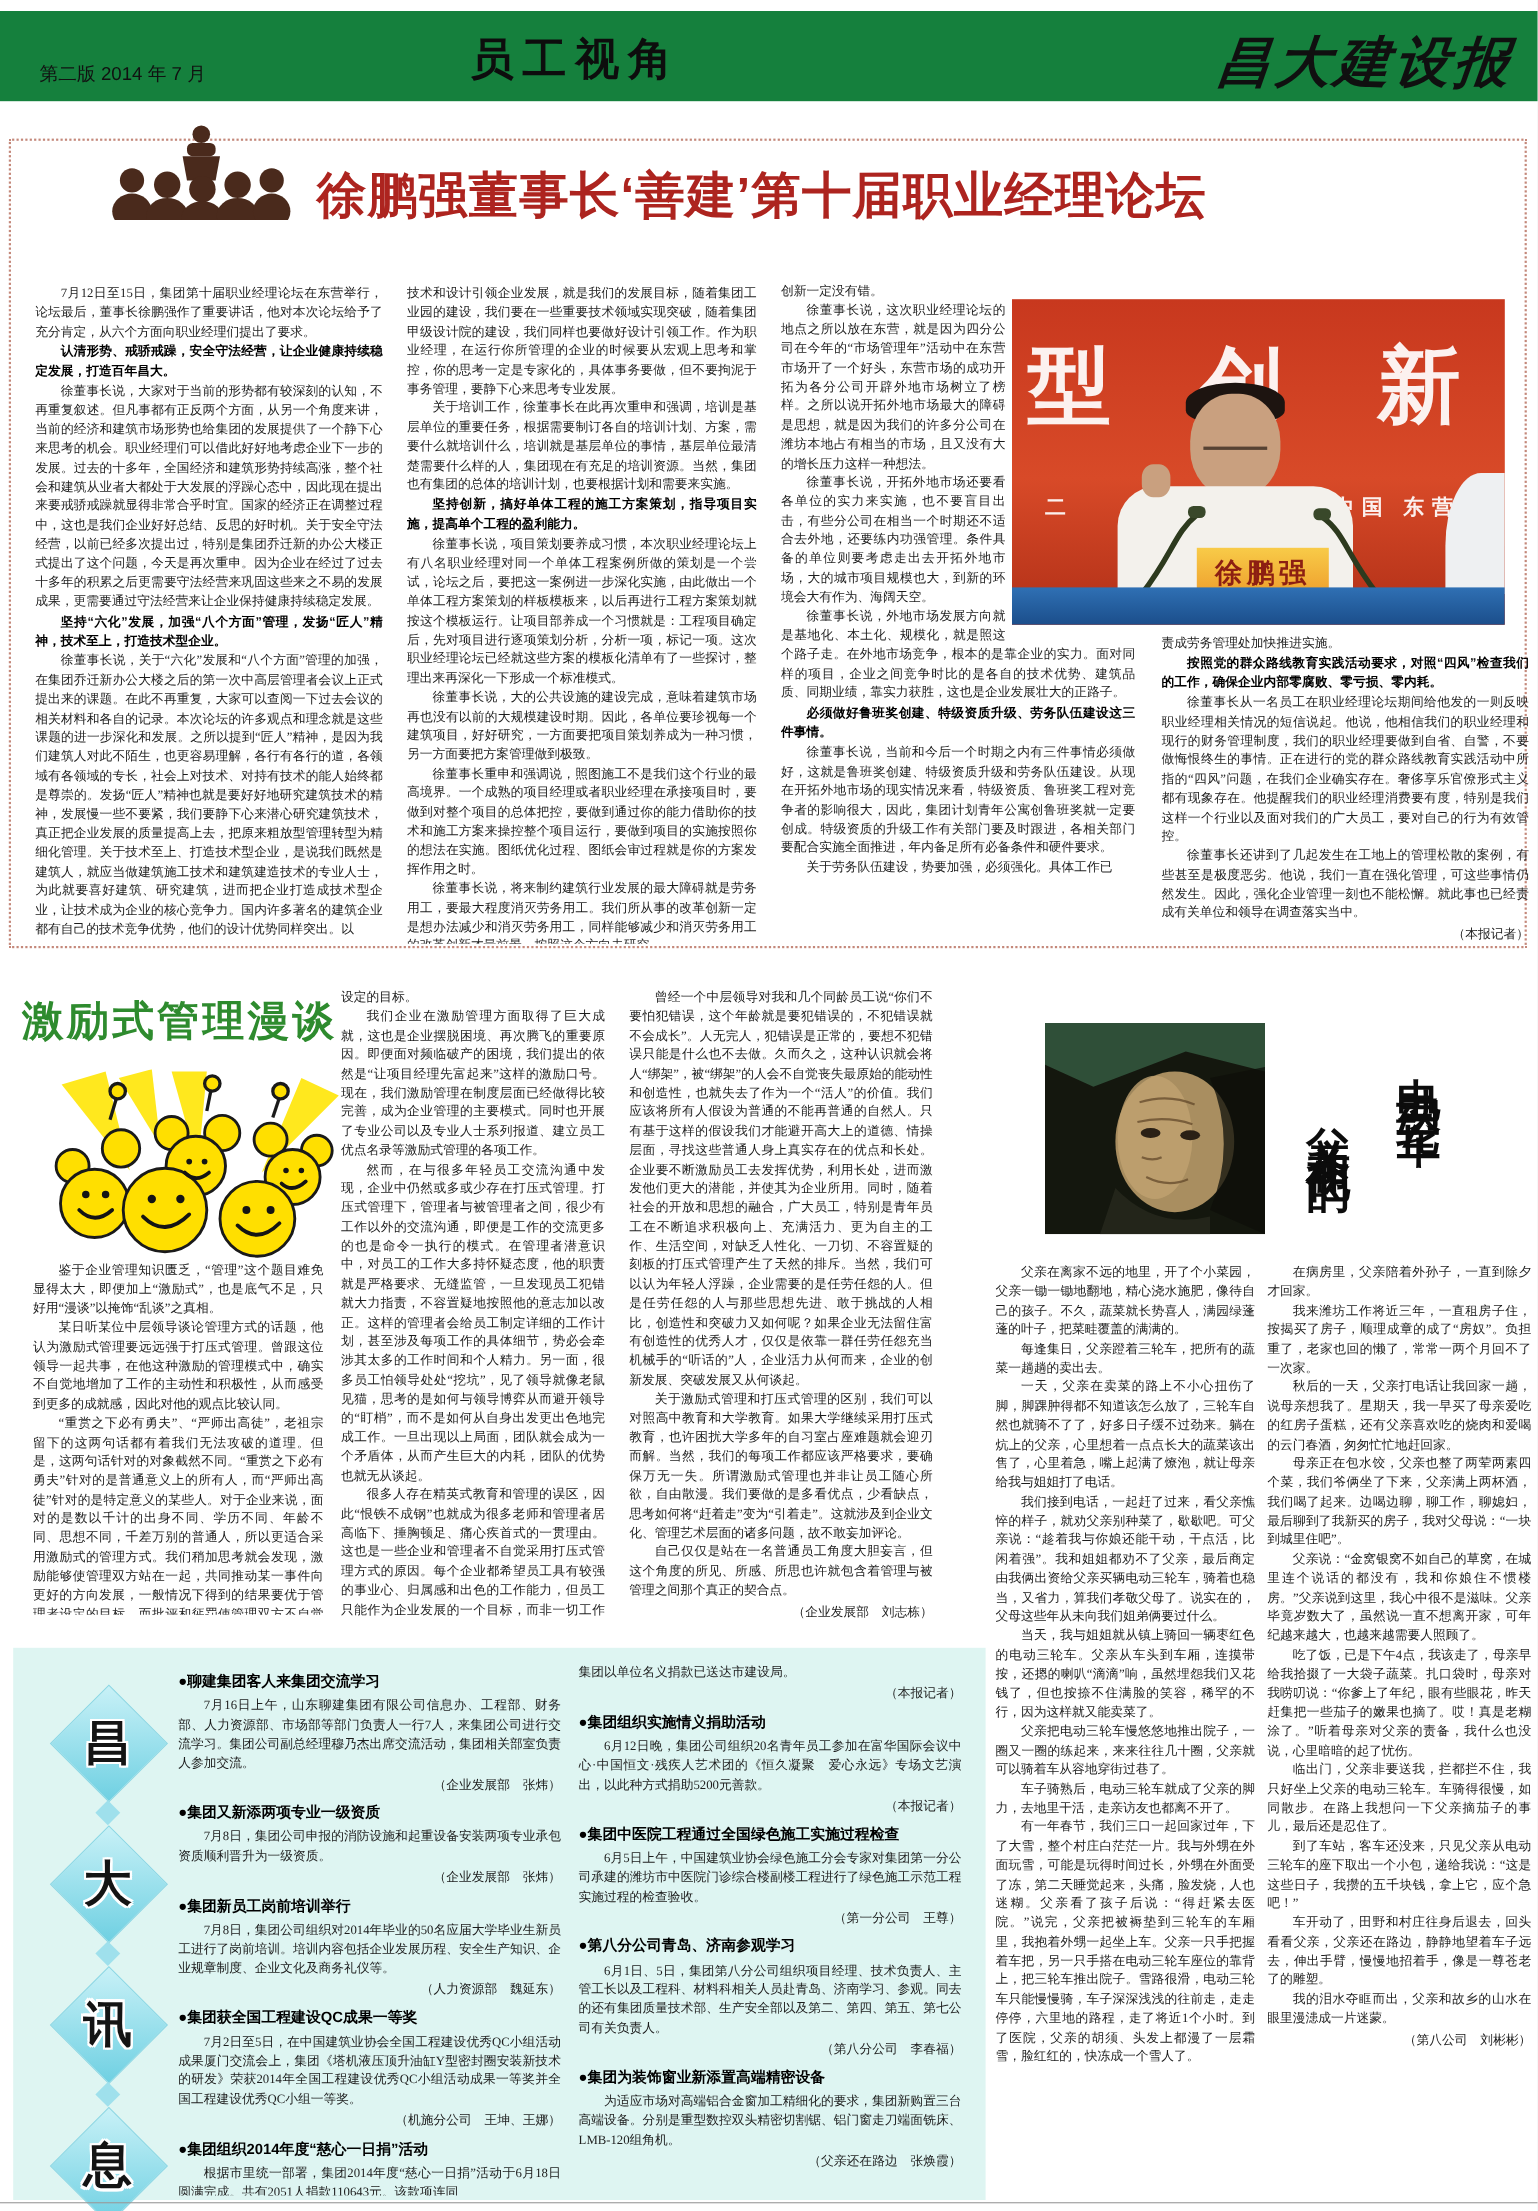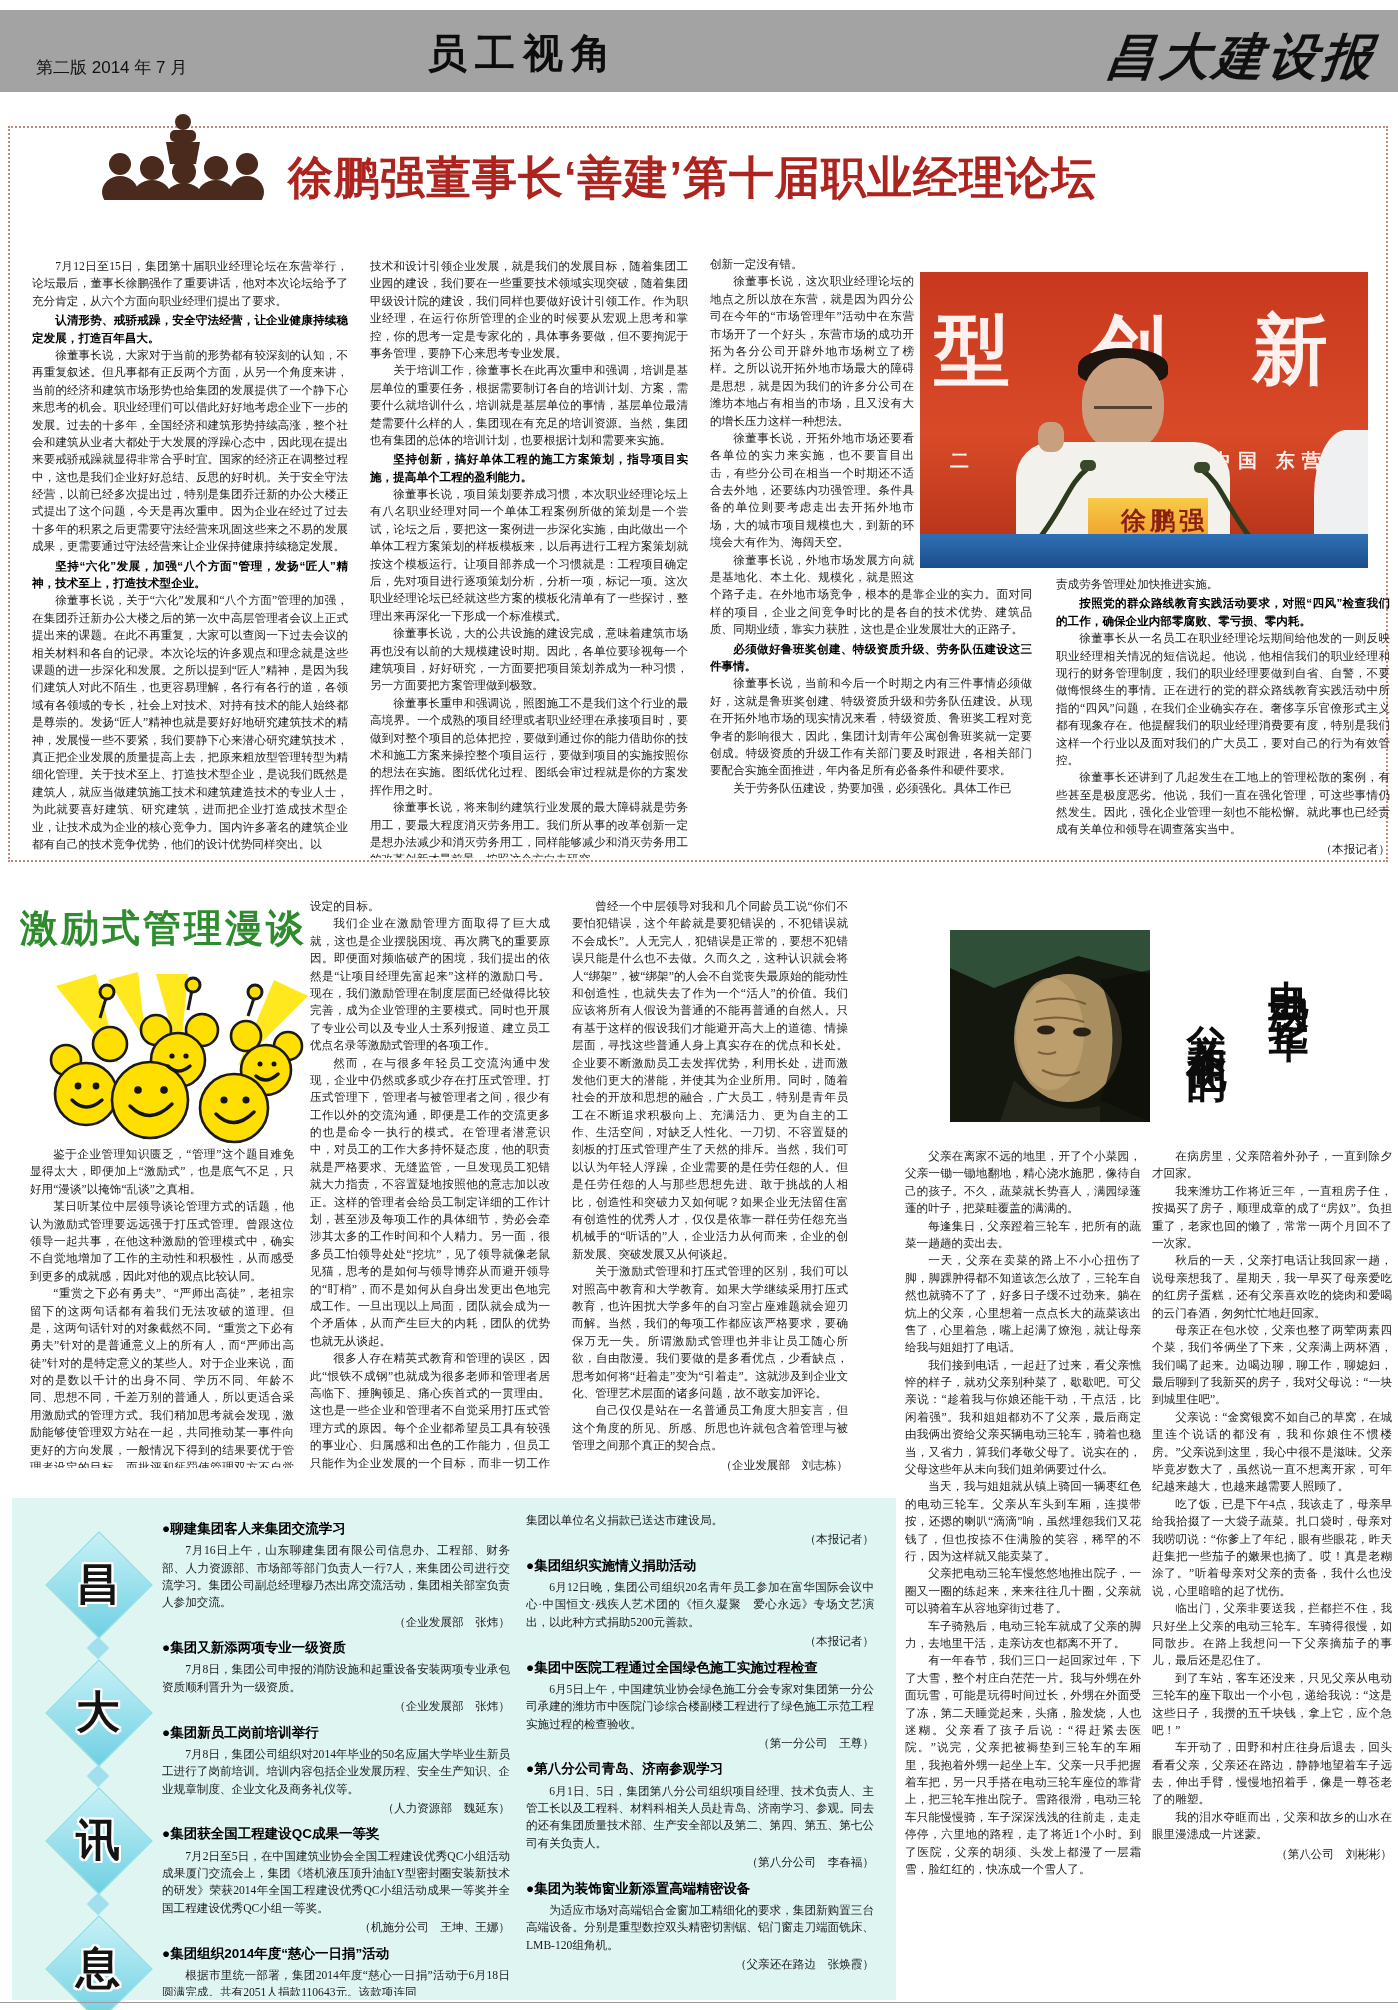--- a/index.html
+++ b/index.html
@@ -1,19 +1,19 @@
 <!DOCTYPE html>
 <html><head>
 <meta charset="utf-8">
 <style>
   html,body{margin:0;padding:0;background:#e8e8e8;}
   .page{position:relative;width:1398px;height:2010px;background:#fff;overflow:hidden;
         font-family:"Liberation Serif","DejaVu Serif",serif;color:#1c1c1c;margin:0 auto;}
   
-  .hdr{position:absolute;left:0;top:10px;width:1398px;height:82px;background:#a3a3a3;}
+  .hdr{position:absolute;left:0;top:10px;width:1398px;height:82px;background:#15803d;}
   .edition{position:absolute;left:36px;top:46px;font-size:17px;font-family:"Liberation Sans","DejaVu Sans",sans-serif;color:#111;}
   .ptitle{position:absolute;left:427px;top:16px;font-size:40px;font-weight:900;letter-spacing:8px;
           font-family:"Liberation Sans","DejaVu Sans",sans-serif;color:#0d0d0d;}
   .masthead{position:absolute;right:22px;top:14px;font-size:50px;font-weight:bold;font-style:italic;
             font-family:"DejaVu Serif","Liberation Serif",serif;color:#101010;transform:skewX(-6deg);letter-spacing:4px;}
   
   .forumbox{position:absolute;left:8px;top:126px;width:1380px;height:736px;border:2px dotted #c4887a;box-sizing:border-box;background:#fff;}
   .crowdicon{position:absolute;left:100px;top:112px;width:165px;height:88px;}
   .headline{position:absolute;left:288px;top:148px;width:846px;font-size:45px;font-weight:900;letter-spacing:1px;
             color:#ad241f;font-family:"Liberation Sans","DejaVu Sans",sans-serif;white-space:nowrap;}
@@ -35,21 +35,21 @@
   .bannerchar{position:absolute;top:28px;font-size:76px;color:rgba(255,255,255,.93);font-weight:bold;
               font-family:"DejaVu Serif",serif;}
   .bsmall{position:absolute;top:176px;font-size:19px;color:rgba(255,255,255,.92);letter-spacing:7px;font-weight:bold;}
   .head-man{position:absolute;left:162px;top:86px;width:82px;height:94px;background:#c9a07f;border-radius:46%;}
   .hair{position:absolute;left:158px;top:76px;width:90px;height:36px;background:#1d1410;border-radius:50% 50% 30% 30%;}
   .glasses{position:absolute;left:174px;top:122px;width:58px;height:12px;border-bottom:3px solid #3a2b20;opacity:.8;}
   .shirt{position:absolute;left:96px;top:170px;width:214px;height:100px;background:#f3f1ec;border-radius:36px 36px 0 0;}
   .fist{position:absolute;left:118px;top:150px;width:26px;height:30px;background:#c9a07f;border-radius:40%;}
   .shoulder2{position:absolute;right:0;top:158px;width:54px;height:110px;background:#eef0f2;border-radius:60% 0 0 0;}
   .nameplate{position:absolute;left:168px;top:226px;width:120px;height:44px;
-             background:linear-gradient(#f8cb48,#ee9e2c);display:flex;align-items:center;justify-content:flex-end;}
+             background:linear-gradient(#f8cb48,#ee9e2c);display:flex;align-items:center;justify-content:center;}
   .nameplate span{font-size:25px;font-weight:bold;color:#8c1f12;letter-spacing:4px;}
   .tablecloth{position:absolute;left:0;top:262px;width:448px;height:34px;
               background:linear-gradient(#2f70b4,#1b4e8b);}
   .micsvg{position:absolute;left:0;top:0;}
   
   .etitle{position:absolute;left:20px;top:903px;font-size:38px;font-weight:bold;letter-spacing:3px;color:#2e8b2e;
           font-family:"Liberation Serif","DejaVu Serif",serif;}
   .cartoon{position:absolute;left:38px;top:972px;width:278px;height:172px;}
   .eca{left:30px;top:1146px;width:264px;height:322px;}
   .ecb{left:310px;top:898px;width:240px;height:574px;}

